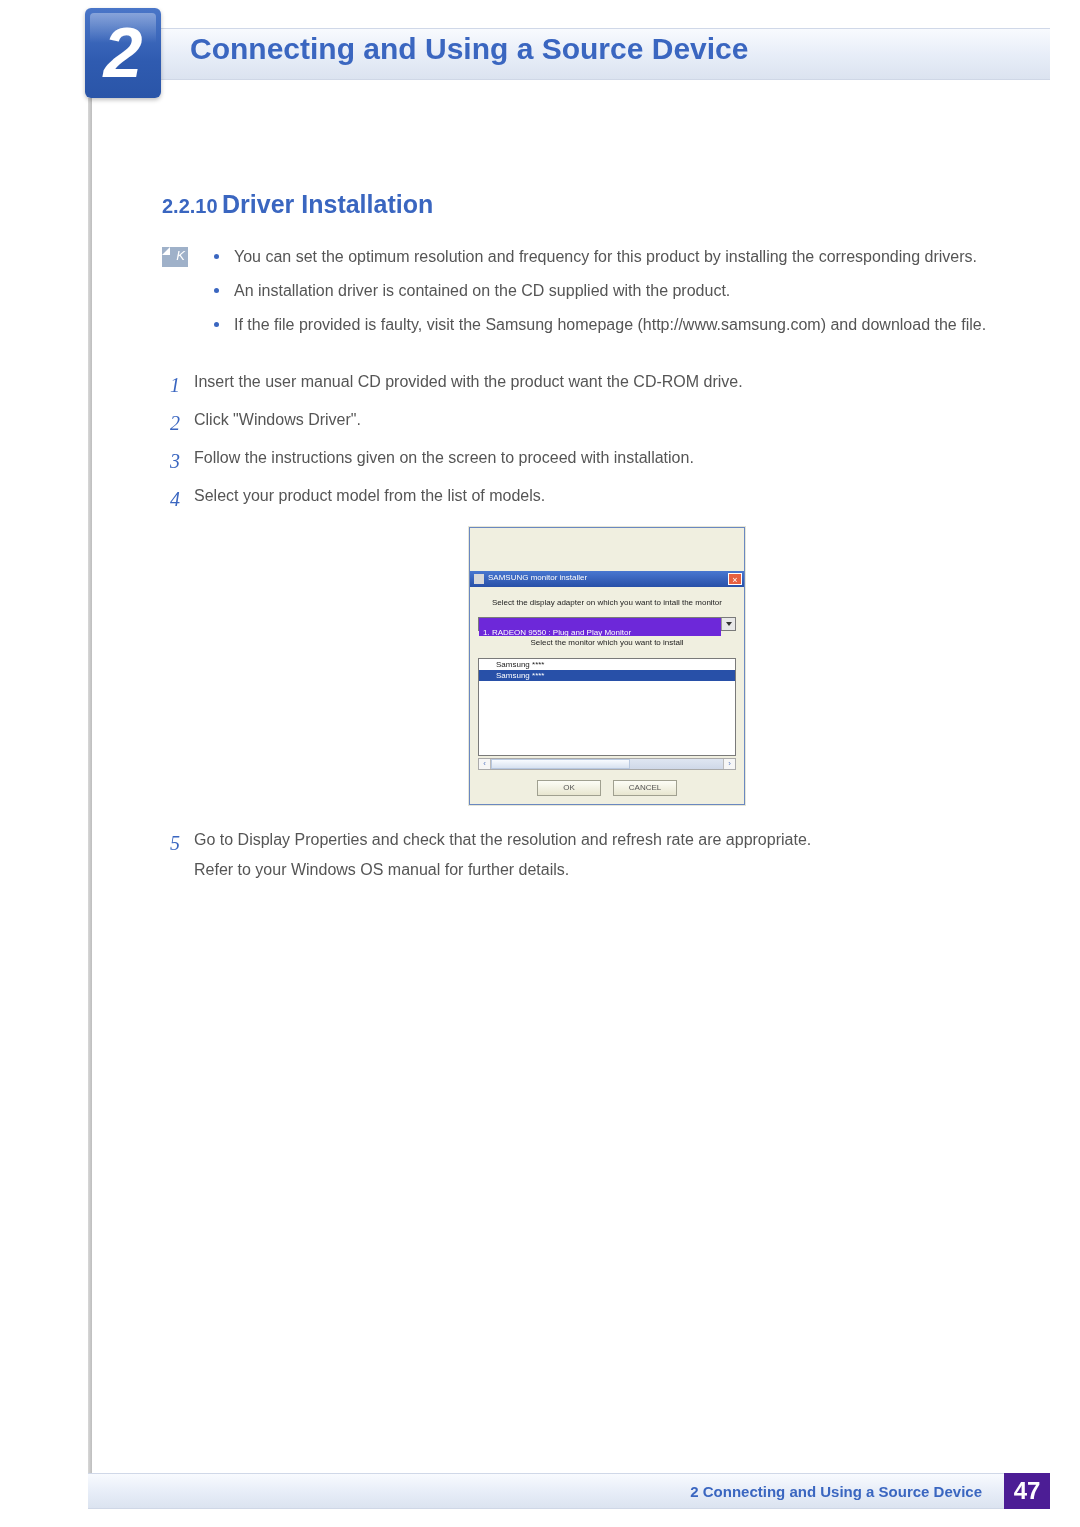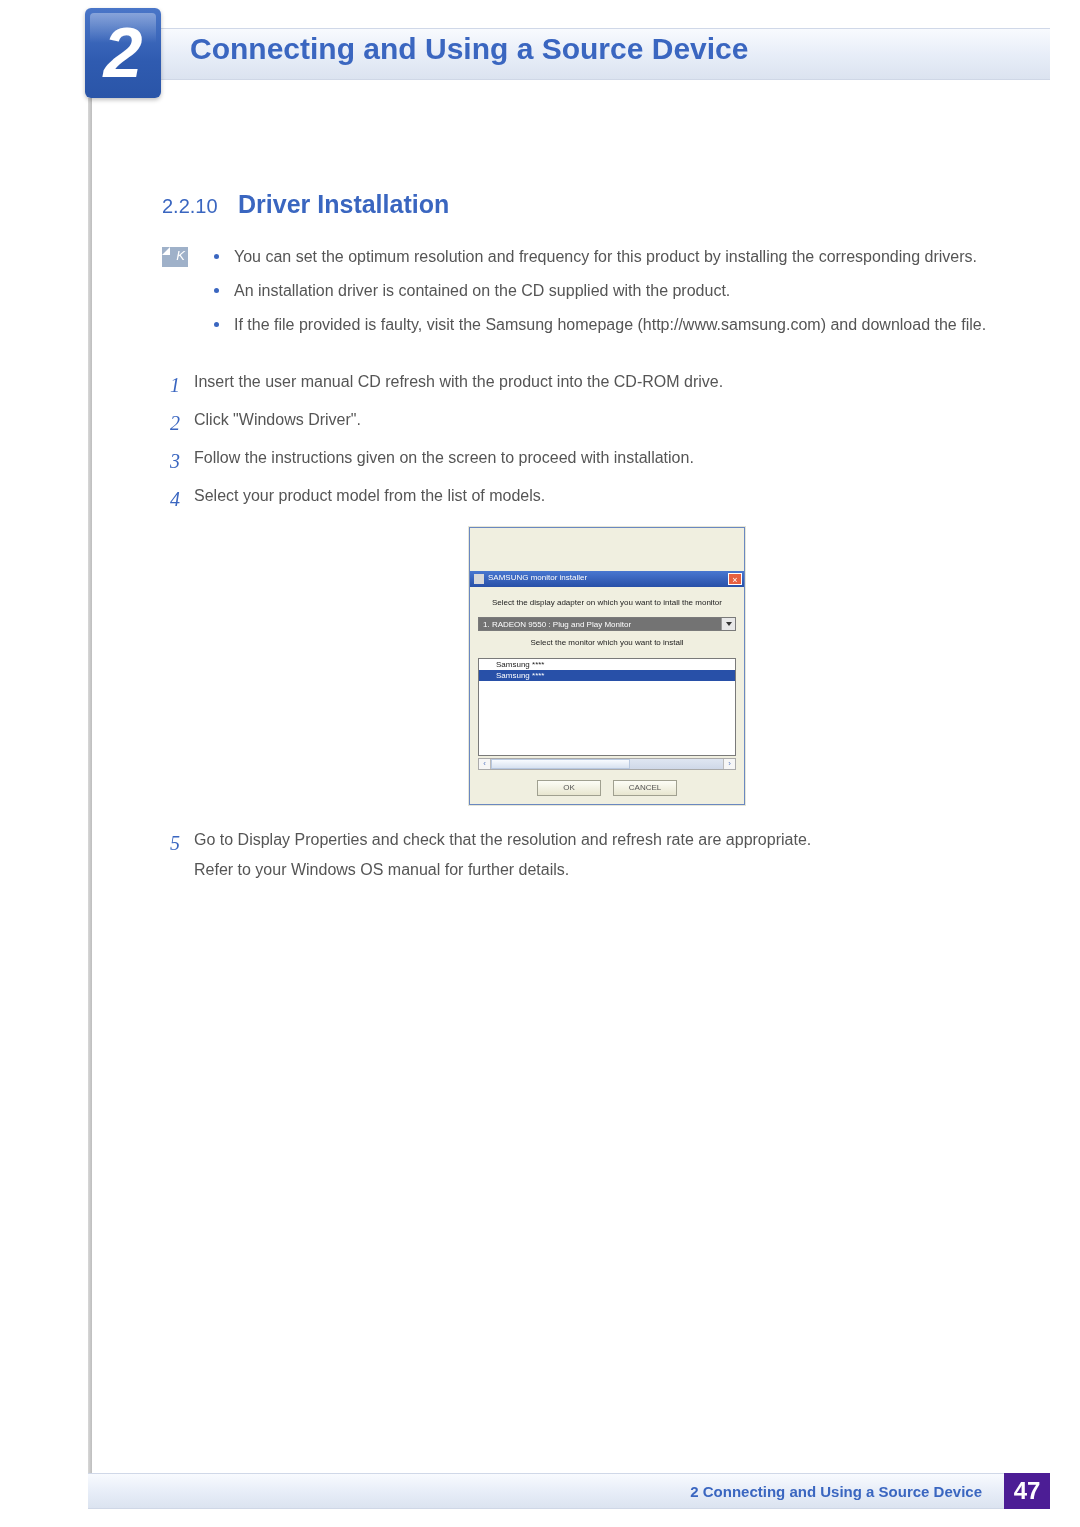--- a/index.html
+++ b/index.html
@@ -72,23 +72,22 @@
     position: absolute;
     left: 162px;
     top: 190px;
     right: 60px;
   }
   .section-head {
     margin-bottom: 26px;
   }
   .section-num {
     color: #3a66c0;
-    font-weight: normal;
+    font-weight: bold;
     font-size: 20px;
-    margin-right: 16px;
   }
   .section-title {
     color: #3a66c0;
     font-weight: bold;
     font-size: 25px;
   }
   .note-row {
     display: flex;
     gap: 18px;
     margin-top: 14px;
@@ -208,24 +207,24 @@
     margin-bottom: 8px;
   }
   .combo {
     display: flex;
     border: 1px solid #7a7a7a;
     height: 14px;
     margin-bottom: 6px;
   }
   .combo-text {
     flex: 1;
-    background: #737373;
-    color: #fff;
-    font-size: 8px;
-    padding: 1px 4px;
+    background: #6d28d9;
+    color: #fff;
+    font-size: 8px;
+    padding: 9px 4px;
     white-space: nowrap;
     overflow: hidden;
   }
   .combo-btn {
     width: 14px;
     background: #e8e8e8;
     border-left: 1px solid #999;
     display: flex;
     align-items: center;
     justify-content: center;
@@ -359,21 +358,21 @@
         <li>You can set the optimum resolution and frequency for this product by installing the corresponding drivers.</li>
         <li>An installation driver is contained on the CD supplied with the product.</li>
         <li>If the file provided is faulty, visit the Samsung homepage (http://www.samsung.com) and download the file.</li>
       </ul>
     </div>
 
     <div class="steps">
       <div class="step">
         <div class="step-num">1</div>
         <div class="step-body">
-            <p>Insert the user manual CD refresh with the product into the CD-ROM drive.</p>
+            <p>Insert the user manual CD provided with the product want the CD-ROM drive.</p>
           </div>
       </div>
       <div class="step">
         <div class="step-num">2</div>
         <div class="step-body">
             <p>Click "Windows Driver".</p>
           </div>
       </div>
       <div class="step">
         <div class="step-num">3</div>

